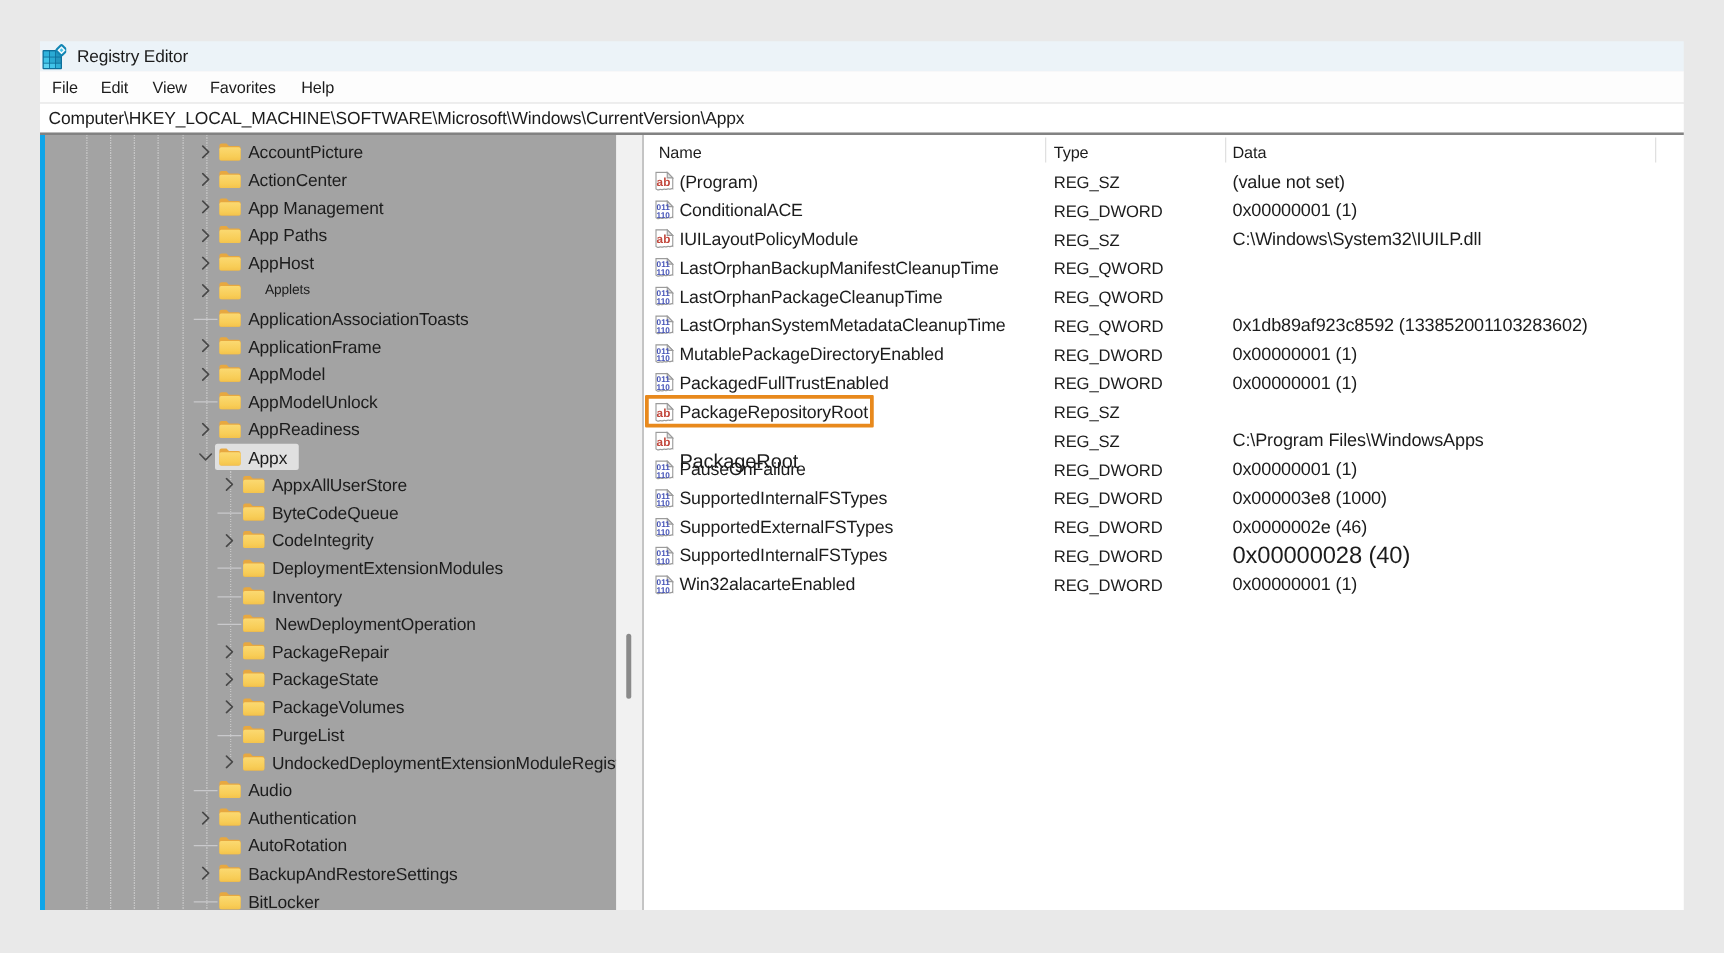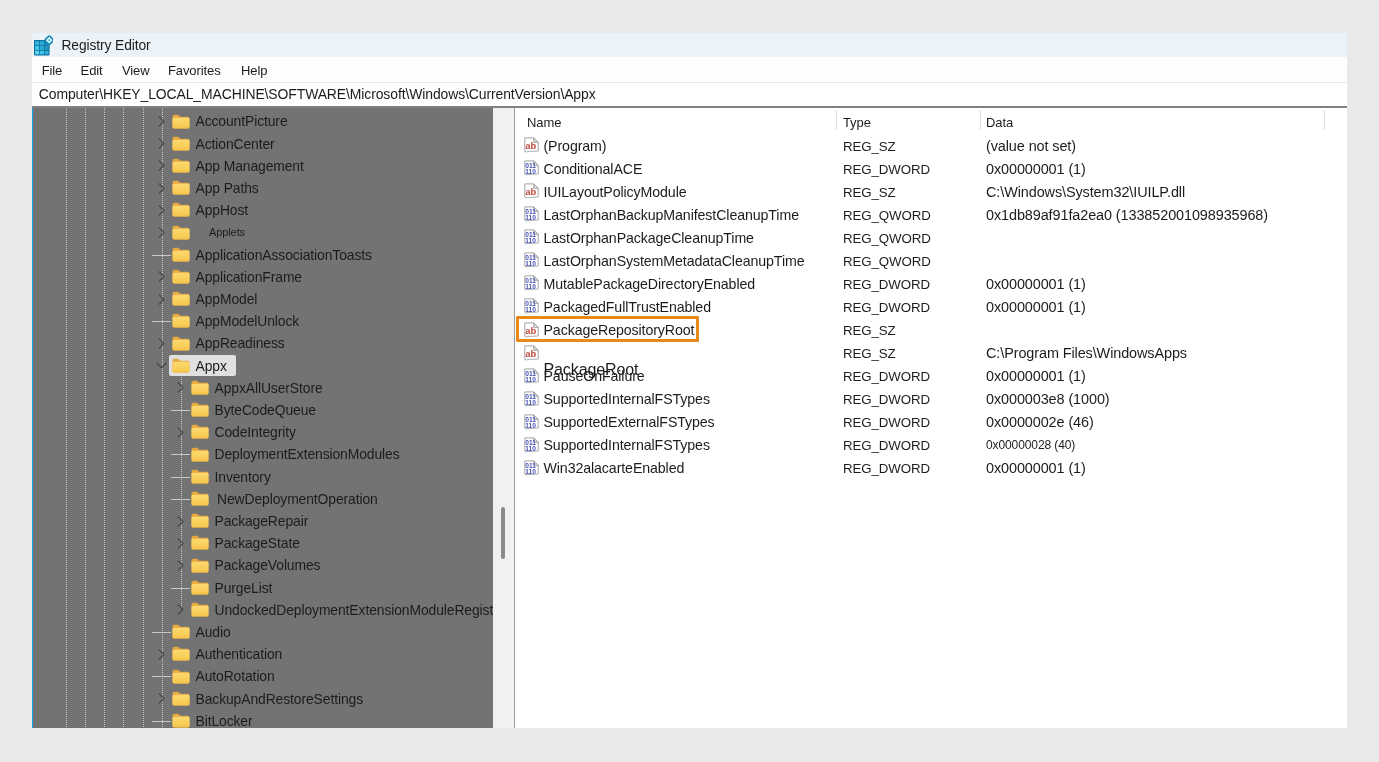--- a/index.html
+++ b/index.html
@@ -36,21 +36,21 @@
 <div class="abs" style="left:32px;top:56.5px;width:1315px;height:25.0px;background:#fdfdfd"></div>
 <div class="t vc" style="left:41.7px;top:70.3px;font-size:13px">File</div>
 <div class="t vc" style="left:80.6px;top:70.3px;font-size:13px">Edit</div>
 <div class="t vc" style="left:122px;top:70.3px;font-size:13px">View</div>
 <div class="t vc" style="left:168px;top:70.3px;font-size:13px">Favorites</div>
 <div class="t vc" style="left:241px;top:70.3px;font-size:13px">Help</div>
 <div class="abs" style="left:32px;top:81.5px;width:1315px;height:1px;background:#e8e8e8"></div>
 <div class="abs" style="left:32px;top:82.5px;width:1315px;height:23.5px;background:#ffffff"></div>
 <div class="t vc" style="left:38.8px;top:93.9px;font-size:13.95px">Computer\HKEY_LOCAL_MACHINE\SOFTWARE\Microsoft\Windows\CurrentVersion\Appx</div>
 <div class="abs" style="left:32px;top:105.8px;width:1315px;height:2.1000000000000085px;background:#828282"></div>
-<div class="abs" style="left:32px;top:108px;width:461px;height:620px;background:#737373;border-left:1px solid #0ea5e9;box-sizing:border-box;overflow:hidden" id="lp">
+<div class="abs" style="left:32px;top:108px;width:461px;height:620px;background:#a3a3a3;border-left:4px solid #0ea5e9;box-sizing:border-box;overflow:hidden" id="lp">
 <div class="abs" style="left:33.400000000000006px;top:0;width:1px;height:620px;background:repeating-linear-gradient(to bottom,#c6c6c6 0 1px,transparent 1px 2px)"></div>
 <div class="abs" style="left:52.2px;top:0;width:1px;height:620px;background:repeating-linear-gradient(to bottom,#c6c6c6 0 1px,transparent 1px 2px)"></div>
 <div class="abs" style="left:70.9px;top:0;width:1px;height:620px;background:repeating-linear-gradient(to bottom,#c6c6c6 0 1px,transparent 1px 2px)"></div>
 <div class="abs" style="left:90.2px;top:0;width:1px;height:620px;background:repeating-linear-gradient(to bottom,#c6c6c6 0 1px,transparent 1px 2px)"></div>
 <div class="abs" style="left:109.6px;top:0;width:1px;height:620px;background:repeating-linear-gradient(to bottom,#c6c6c6 0 1px,transparent 1px 2px)"></div>
 <div class="abs" style="left:128.9px;top:0;width:1px;height:620px;background:repeating-linear-gradient(to bottom,#c6c6c6 0 1px,transparent 1px 2px)"></div>
 <div class="abs" style="left:147.7px;top:267px;width:1px;height:234px;background:repeating-linear-gradient(to bottom,#c6c6c6 0 1px,transparent 1px 2px)"></div>
 <svg class="abs" style="left:123.4px;top:7.9px" width="11" height="11" viewBox="0 0 11 11">
       <path d="M3.2 0.9 L7.9 5.5 L3.2 10.1" fill="none" stroke="#484848" stroke-width="1.3" stroke-linecap="round" stroke-linejoin="round"></path>
     </svg>
@@ -293,37 +293,37 @@
 <div class="t vc" style="left:328px;top:83.6px;font-size:13.3px">REG_SZ</div>
 <div class="t vc" style="left:471px;top:83.6px;font-size:14.45px">C:\Windows\System32\IUILP.dll</div>
 <svg class="abs" style="left:7.5px;top:98.2px" width="17" height="17" viewBox="0 0 17 17">
 <path d="M1.8 0.9 H10.8 L15.2 5.3 V14 C14.2 13.4 13.3 14.8 12.2 14.2 C11.1 13.6 10.2 15 9.1 14.4 C8 13.8 7.1 15.2 6 14.6 C4.9 14 4 15.4 2.9 14.8 L1.8 14.2 Z" fill="#fff" stroke="#9b9b9b" stroke-width="0.9"></path>
 <path d="M10.8 0.9 L10.8 5.3 L15.2 5.3 Z" fill="#e3e3e3" stroke="#9b9b9b" stroke-width="0.9"></path>
 <text x="2.3" y="7.9" font-family="Liberation Sans" font-weight="bold" font-size="6.6" fill="#4553b8">011</text>
 <text x="2.3" y="14" font-family="Liberation Sans" font-weight="bold" font-size="6.6" fill="#4553b8">110</text>
 </svg>
 <div class="t vc" style="left:28.5px;top:106.7px;font-size:14.2px">LastOrphanBackupManifestCleanupTime</div>
 <div class="t vc" style="left:328px;top:106.7px;font-size:13.3px">REG_QWORD</div>
-<div class="t vc" style="left:471px;top:106.7px;font-size:14.45px">0x1db89af91fa2ea0 (133852001098935968)</div>
 <svg class="abs" style="left:7.5px;top:121.2px" width="17" height="17" viewBox="0 0 17 17">
 <path d="M1.8 0.9 H10.8 L15.2 5.3 V14 C14.2 13.4 13.3 14.8 12.2 14.2 C11.1 13.6 10.2 15 9.1 14.4 C8 13.8 7.1 15.2 6 14.6 C4.9 14 4 15.4 2.9 14.8 L1.8 14.2 Z" fill="#fff" stroke="#9b9b9b" stroke-width="0.9"></path>
 <path d="M10.8 0.9 L10.8 5.3 L15.2 5.3 Z" fill="#e3e3e3" stroke="#9b9b9b" stroke-width="0.9"></path>
 <text x="2.3" y="7.9" font-family="Liberation Sans" font-weight="bold" font-size="6.6" fill="#4553b8">011</text>
 <text x="2.3" y="14" font-family="Liberation Sans" font-weight="bold" font-size="6.6" fill="#4553b8">110</text>
 </svg>
 <div class="t vc" style="left:28.5px;top:129.7px;font-size:14.2px">LastOrphanPackageCleanupTime</div>
 <div class="t vc" style="left:328px;top:129.7px;font-size:13.3px">REG_QWORD</div>
 <svg class="abs" style="left:7.5px;top:144.3px" width="17" height="17" viewBox="0 0 17 17">
 <path d="M1.8 0.9 H10.8 L15.2 5.3 V14 C14.2 13.4 13.3 14.8 12.2 14.2 C11.1 13.6 10.2 15 9.1 14.4 C8 13.8 7.1 15.2 6 14.6 C4.9 14 4 15.4 2.9 14.8 L1.8 14.2 Z" fill="#fff" stroke="#9b9b9b" stroke-width="0.9"></path>
 <path d="M10.8 0.9 L10.8 5.3 L15.2 5.3 Z" fill="#e3e3e3" stroke="#9b9b9b" stroke-width="0.9"></path>
 <text x="2.3" y="7.9" font-family="Liberation Sans" font-weight="bold" font-size="6.6" fill="#4553b8">011</text>
 <text x="2.3" y="14" font-family="Liberation Sans" font-weight="bold" font-size="6.6" fill="#4553b8">110</text>
 </svg>
 <div class="t vc" style="left:28.5px;top:152.8px;font-size:14.2px">LastOrphanSystemMetadataCleanupTime</div>
 <div class="t vc" style="left:328px;top:152.8px;font-size:13.3px">REG_QWORD</div>
+<div class="t vc" style="left:471px;top:152.8px;font-size:14.45px">0x1db89af923c8592 (133852001103283602)</div>
 <svg class="abs" style="left:7.5px;top:167.4px" width="17" height="17" viewBox="0 0 17 17">
 <path d="M1.8 0.9 H10.8 L15.2 5.3 V14 C14.2 13.4 13.3 14.8 12.2 14.2 C11.1 13.6 10.2 15 9.1 14.4 C8 13.8 7.1 15.2 6 14.6 C4.9 14 4 15.4 2.9 14.8 L1.8 14.2 Z" fill="#fff" stroke="#9b9b9b" stroke-width="0.9"></path>
 <path d="M10.8 0.9 L10.8 5.3 L15.2 5.3 Z" fill="#e3e3e3" stroke="#9b9b9b" stroke-width="0.9"></path>
 <text x="2.3" y="7.9" font-family="Liberation Sans" font-weight="bold" font-size="6.6" fill="#4553b8">011</text>
 <text x="2.3" y="14" font-family="Liberation Sans" font-weight="bold" font-size="6.6" fill="#4553b8">110</text>
 </svg>
 <div class="t vc" style="left:28.5px;top:175.9px;font-size:14.2px">MutablePackageDirectoryEnabled</div>
 <div class="t vc" style="left:328px;top:175.9px;font-size:13.3px">REG_DWORD</div>
 <div class="t vc" style="left:471px;top:175.9px;font-size:14.45px">0x00000001 (1)</div>
 <svg class="abs" style="left:7.5px;top:190.4px" width="17" height="17" viewBox="0 0 17 17">
@@ -378,21 +378,21 @@
 <div class="t vc" style="left:328px;top:314.2px;font-size:13.3px">REG_DWORD</div>
 <div class="t vc" style="left:471px;top:314.2px;font-size:14.45px">0x0000002e (46)</div>
 <svg class="abs" style="left:7.5px;top:328.8px" width="17" height="17" viewBox="0 0 17 17">
 <path d="M1.8 0.9 H10.8 L15.2 5.3 V14 C14.2 13.4 13.3 14.8 12.2 14.2 C11.1 13.6 10.2 15 9.1 14.4 C8 13.8 7.1 15.2 6 14.6 C4.9 14 4 15.4 2.9 14.8 L1.8 14.2 Z" fill="#fff" stroke="#9b9b9b" stroke-width="0.9"></path>
 <path d="M10.8 0.9 L10.8 5.3 L15.2 5.3 Z" fill="#e3e3e3" stroke="#9b9b9b" stroke-width="0.9"></path>
 <text x="2.3" y="7.9" font-family="Liberation Sans" font-weight="bold" font-size="6.6" fill="#4553b8">011</text>
 <text x="2.3" y="14" font-family="Liberation Sans" font-weight="bold" font-size="6.6" fill="#4553b8">110</text>
 </svg>
 <div class="t vc" style="left:28.5px;top:337.3px;font-size:14.2px">SupportedInternalFSTypes</div>
 <div class="t vc" style="left:328px;top:337.3px;font-size:13.3px">REG_DWORD</div>
-<div class="t vc" style="left:471px;top:337.3px;font-size:12px">0x00000028 (40)</div>
+<div class="t vc" style="left:471px;top:337.3px;font-size:19px">0x00000028 (40)</div>
 <svg class="abs" style="left:7.5px;top:351.8px" width="17" height="17" viewBox="0 0 17 17">
 <path d="M1.8 0.9 H10.8 L15.2 5.3 V14 C14.2 13.4 13.3 14.8 12.2 14.2 C11.1 13.6 10.2 15 9.1 14.4 C8 13.8 7.1 15.2 6 14.6 C4.9 14 4 15.4 2.9 14.8 L1.8 14.2 Z" fill="#fff" stroke="#9b9b9b" stroke-width="0.9"></path>
 <path d="M10.8 0.9 L10.8 5.3 L15.2 5.3 Z" fill="#e3e3e3" stroke="#9b9b9b" stroke-width="0.9"></path>
 <text x="2.3" y="7.9" font-family="Liberation Sans" font-weight="bold" font-size="6.6" fill="#4553b8">011</text>
 <text x="2.3" y="14" font-family="Liberation Sans" font-weight="bold" font-size="6.6" fill="#4553b8">110</text>
 </svg>
 <div class="t vc" style="left:28.5px;top:360.3px;font-size:14.2px">Win32alacarteEnabled</div>
 <div class="t vc" style="left:328px;top:360.3px;font-size:13.3px">REG_DWORD</div>
 <div class="t vc" style="left:471px;top:360.3px;font-size:14.45px">0x00000001 (1)</div>
 <div class="abs" style="left:1px;top:207.5px;width:176.9px;height:20.4px;border:3.8px solid #e8891c;border-radius:1px"></div>

